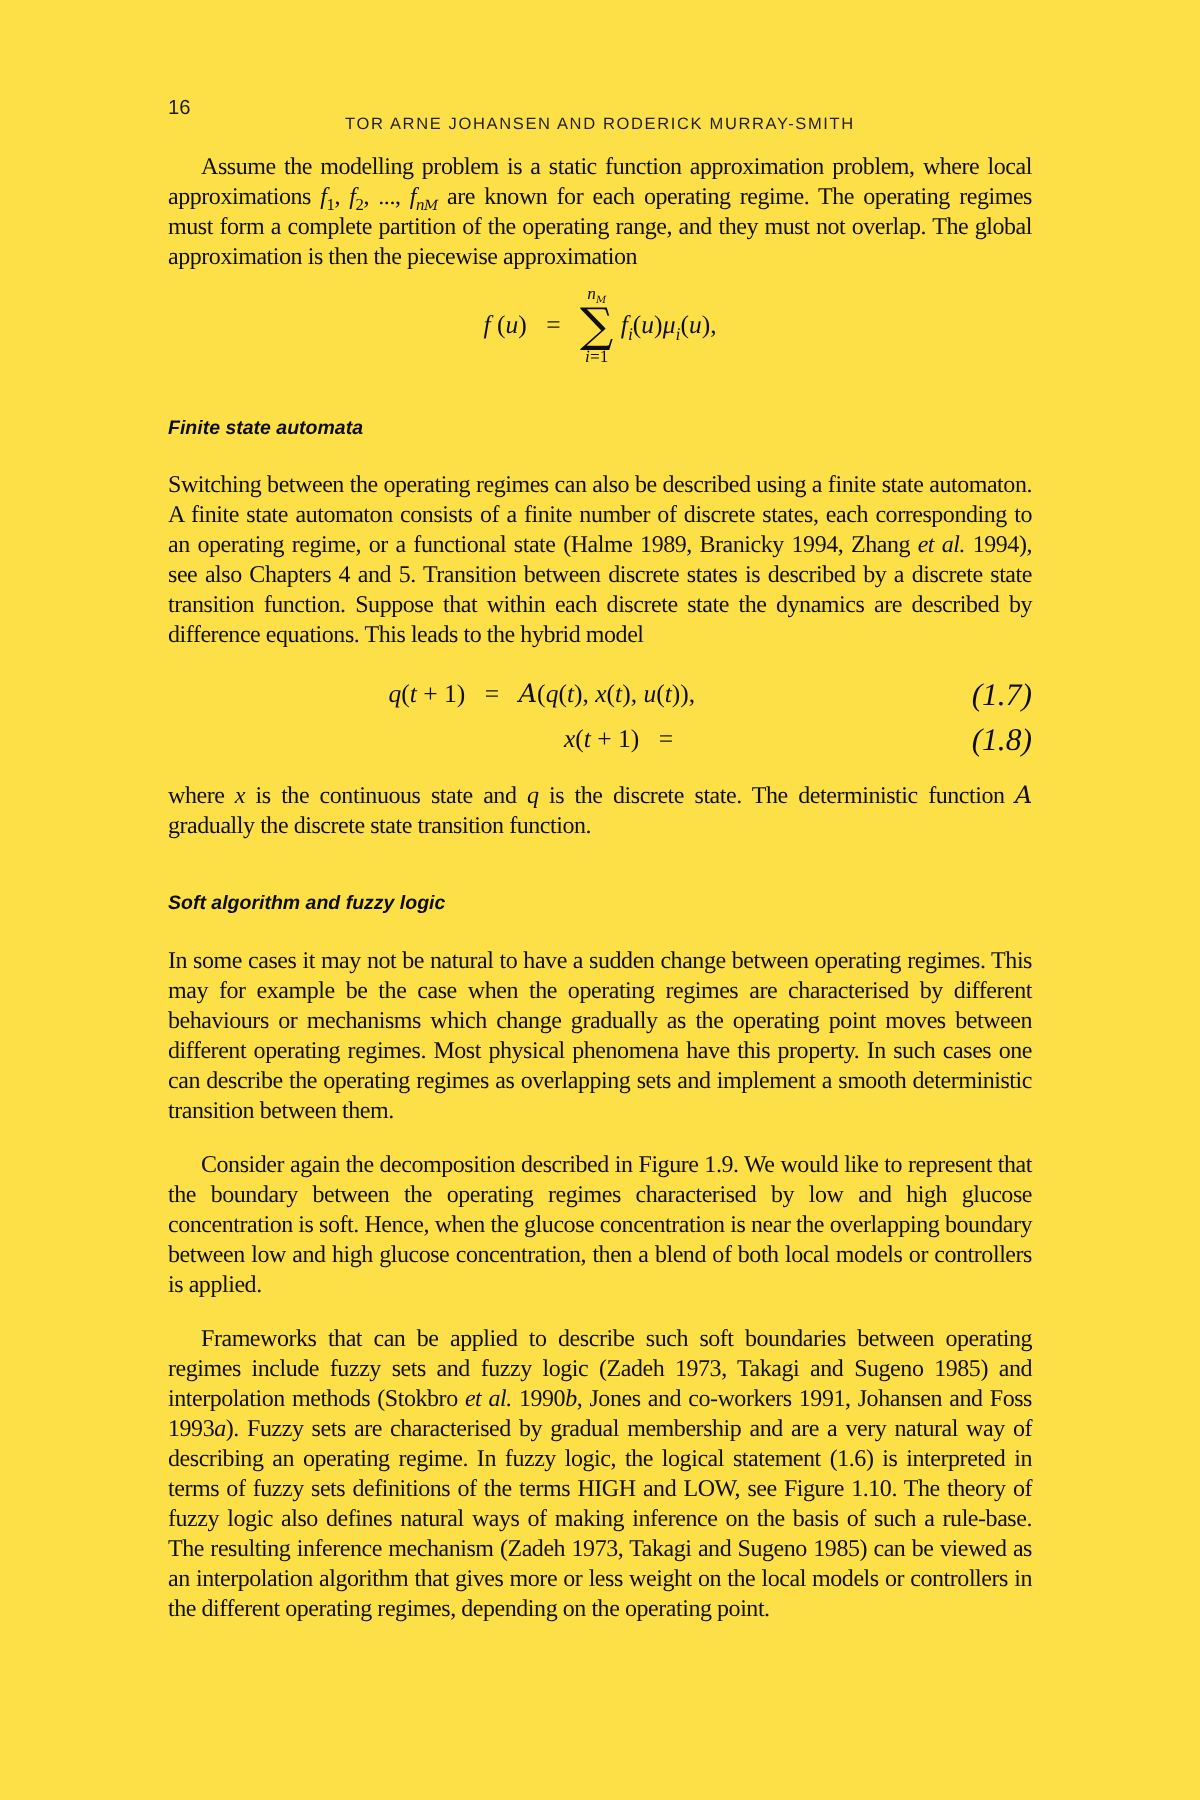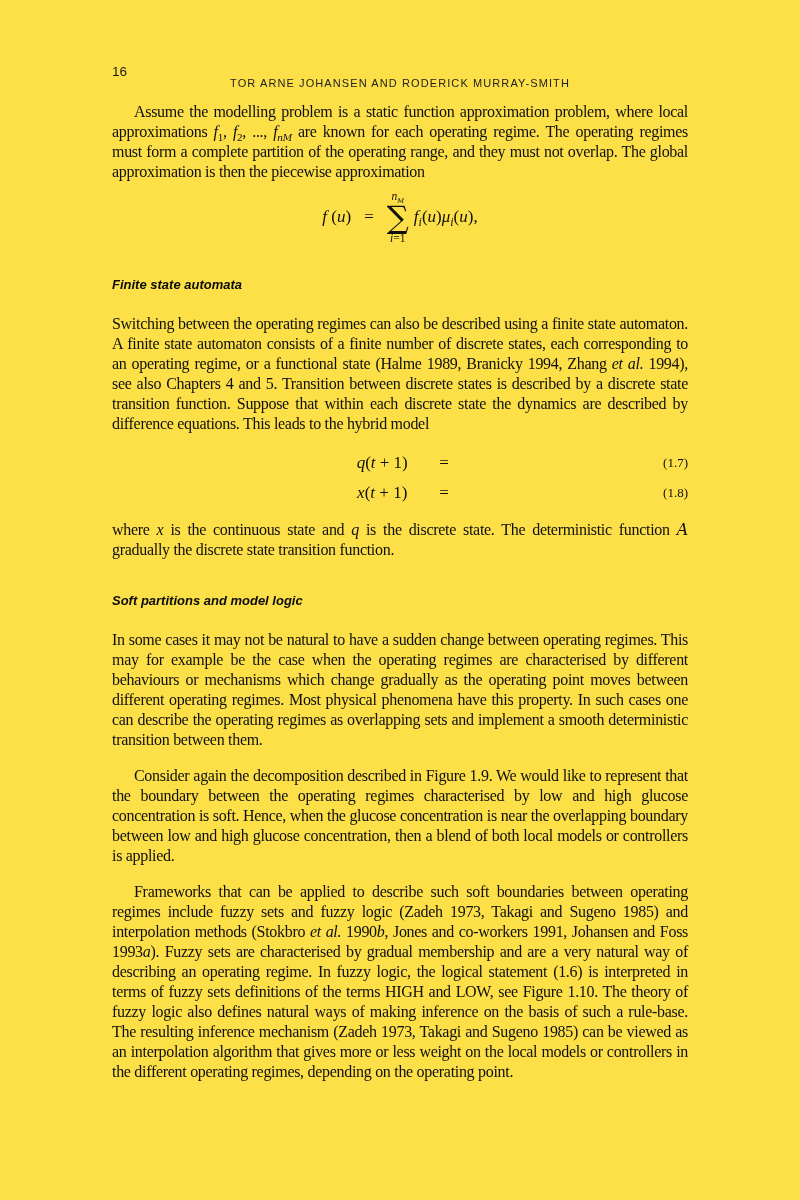--- a/index.html
+++ b/index.html
@@ -105,27 +105,28 @@
     font-size: 17px;
     color: #0f0f0f;
   }
   .eq-row {
     position: relative;
     display: flex;
     justify-content: center;
     align-items: baseline;
     line-height: 30px;
   }
-  .eq-lhs { width: 88px; text-align: center; }
+  .eq-lhs { width: 88px; text-align: right; }
   .eq-rhs { width: 232px; text-align: left; }
   .eq-num {
     position: absolute;
     right: 0;
     top: 0;
-    font-size: 13px;
+    font-size: 21px;
+    font-style: italic;
   }
 </style>
 </head>
 <body>
 
 <div class="page">
   <div class="content">
 
     <div class="page-header">
       <span class="pagenum">16</span>
@@ -147,32 +148,33 @@
 
 
     <h3 class="heading">Finite state automata</h3>
 
     <p class="body"><span>Switching between the operating regimes can also be described using a finite state automaton.  A finite state automaton consists of a finite number of discrete states, each corresponding to an operating regime, or a functional state (Halme 1989, Branicky 1994, Zhang </span><span class="it">et al.</span><span> 1994), see also Chapters 4 and 5.  Transition between discrete states is described by a discrete state transition function. Suppose that within each discrete state the dynamics are described by difference equations. This leads to the hybrid model</span></p>
 
     <div class="eq-rows">
       <div class="eq-row">
         <span class="eq-lhs"><span class="it">q</span><span>(</span><span class="it">t</span><span> + 1)</span></span>
         <span class="eq-rel">=</span>
+        <span class="eq-rhs"><span class="cal">A</span><span>(</span><span class="it">q</span><span>(</span><span class="it">t</span><span>), </span><span class="it">x</span><span>(</span><span class="it">t</span><span>), </span><span class="it">u</span><span>(</span><span class="it">t</span><span>)),</span></span>
         <span class="eq-num">(1.7)</span>
       </div>
       <div class="eq-row">
         <span class="eq-lhs"><span class="it">x</span><span>(</span><span class="it">t</span><span> + 1)</span></span>
         <span class="eq-rel">=</span>
         <span class="eq-num">(1.8)</span>
       </div>
     </div>
 
     <p class="body"><span>where </span><span class="it">x</span><span> is the continuous state and </span><span class="it">q</span><span> is the discrete state.  The deterministic function </span><span class="cal">A</span><span> gradually the discrete state transition function.</span></p>
 
-    <h3 class="heading">Soft partitions and model logic</h3>
+    <h3 class="heading">Soft algorithm and fuzzy logic</h3>
 
     <p class="body"><span>In some cases it may not be natural to have a sudden change between operating regimes. This may for example be the case when the operating regimes are characterised by different behaviours or mechanisms which change gradually as the operating point moves between different operating regimes.  Most physical phenomena have this property.  In such cases one can describe the operating regimes as overlapping sets and implement a smooth deterministic transition between them.</span></p>
 
     <p class="body indent"><span>Consider again the decomposition described in Figure 1.9.  We would like to represent that the boundary between the operating regimes characterised by low and high glucose concentration is soft. Hence, when the glucose concentration is near the overlapping boundary between low and high glucose concentration, then a blend of both local models or controllers is applied.</span></p>
 
     <p class="body indent"><span>Frameworks that can be applied to describe such soft boundaries between operating regimes include fuzzy sets and fuzzy logic (Zadeh 1973, Takagi and Sugeno 1985) and interpolation methods (Stokbro </span><span class="it">et al.</span><span> 1990</span><span class="it">b</span><span>, Jones and co-workers 1991, Johansen and Foss 1993</span><span class="it">a</span><span>).  Fuzzy sets are characterised by gradual membership and are a very natural way of describing an operating regime.  In fuzzy logic, the logical statement (1.6) is interpreted in terms of fuzzy sets definitions of the terms HIGH and LOW, see Figure 1.10.  The theory of fuzzy logic also defines natural ways of making inference on the basis of such a rule-base.  The resulting inference mechanism (Zadeh 1973, Takagi and Sugeno 1985) can be viewed as an interpolation algorithm that gives more or less weight on the local models or controllers in the different operating regimes, depending on the operating point.</span></p>
 
   </div>
 </div>
 

